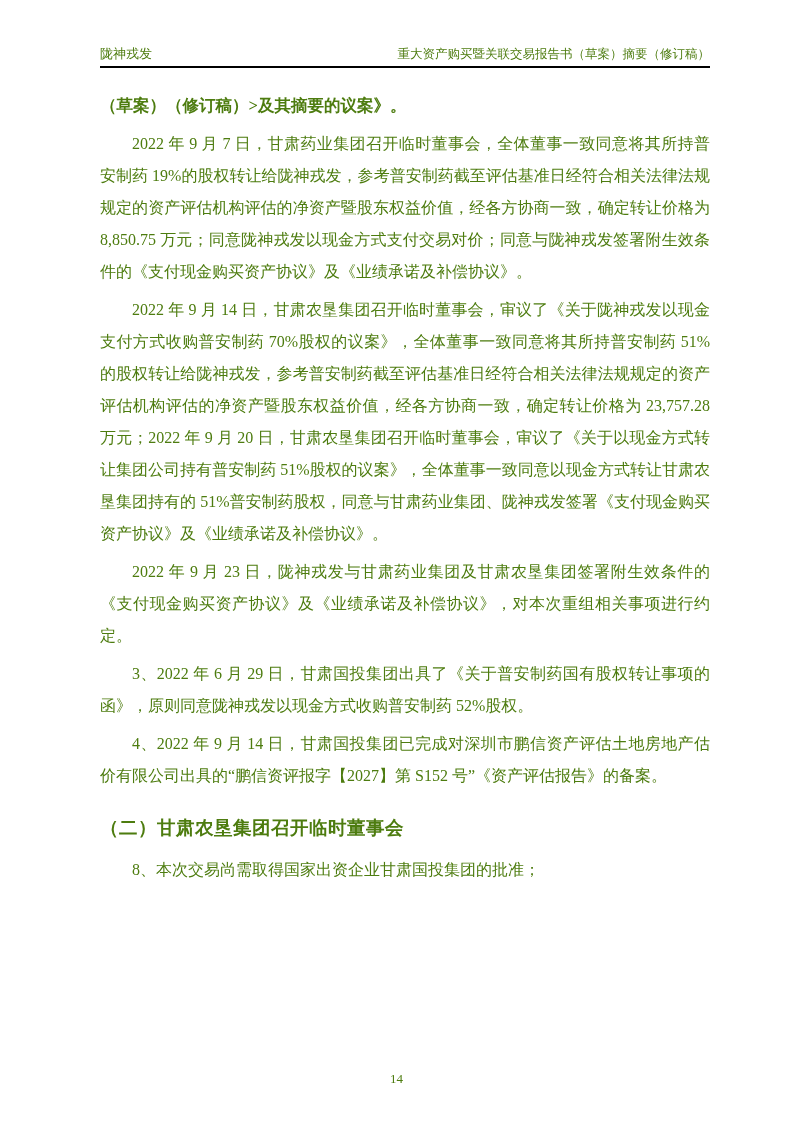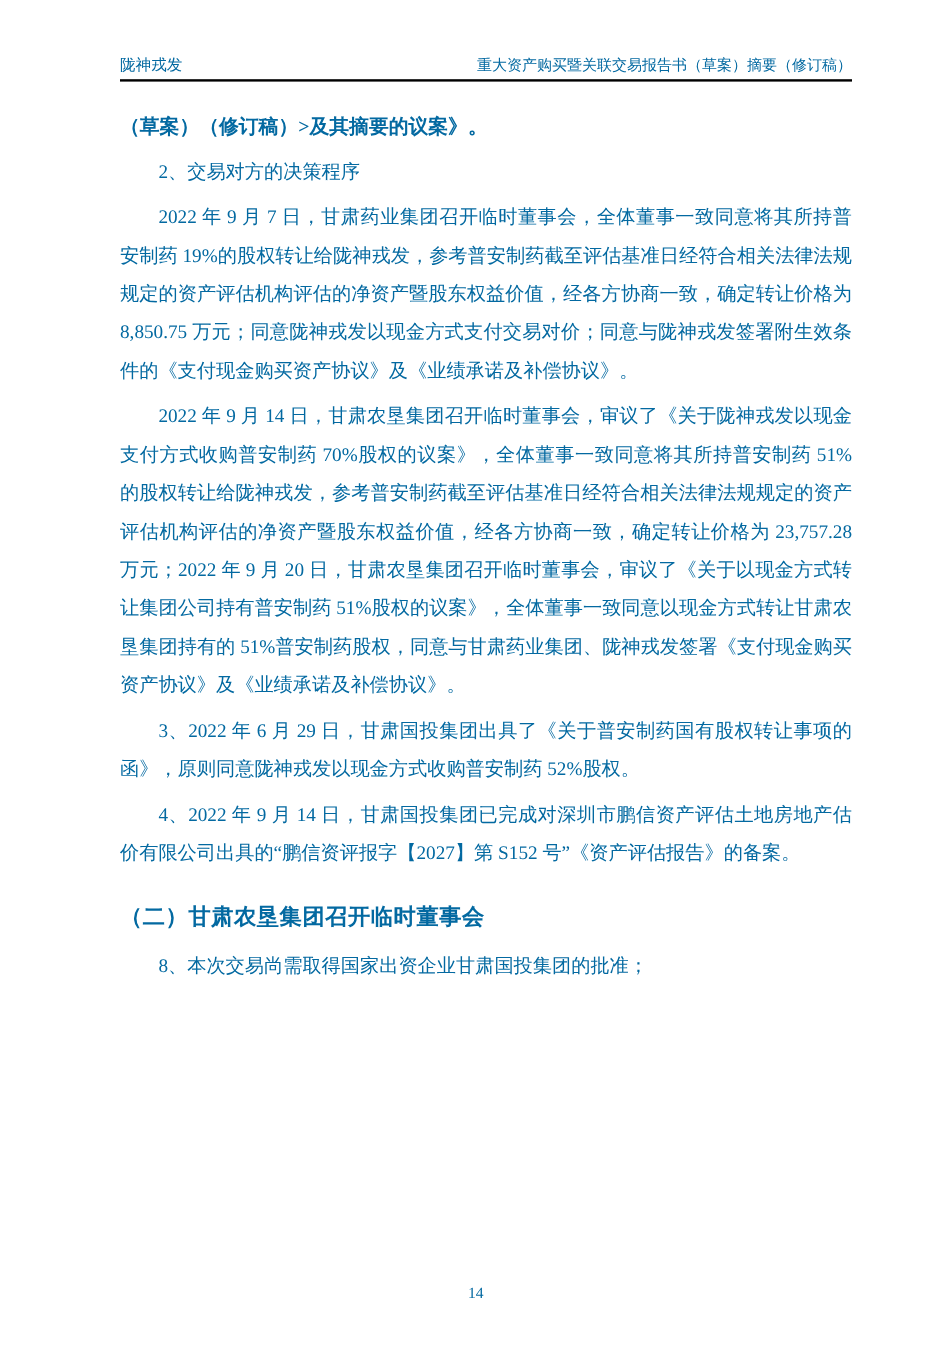--- a/index.html
+++ b/index.html
@@ -7,21 +7,21 @@
     padding: 0;
     background: #ffffff;
   }
   .page {
     position: relative;
     width: 793px;
     height: 1122px;
     background: #ffffff;
     box-sizing: border-box;
     padding: 45px 83px 0 100px;
-    color: #0369a1;
+    color: #4d7c0f;
     font-family: "Liberation Serif", serif;
     overflow: hidden;
   }
   .header {
     display: flex;
     justify-content: space-between;
     align-items: flex-end;
     border-bottom: 2px solid #000000;
     padding-bottom: 3px;
   }
@@ -73,26 +73,26 @@
 <div class="page">
 
   <div class="header">
     <span class="h-left">陇神戎发</span>
     <span class="h-right">重大资产购买暨关联交易报告书（草案）摘要（修订稿）</span>
   </div>
 
   <div class="doc-body">
     <p class="lead">（草案）（修订稿）&gt;及其摘要的议案》。</p>
 
-    <p class="indent">2、交易对方的决策程序</p>
 
     <p class="indent">2022 年 9 月 7 日，甘肃药业集团召开临时董事会，全体董事一致同意将其所持普安制药 19%的股权转让给陇神戎发，参考普安制药截至评估基准日经符合相关法律法规规定的资产评估机构评估的净资产暨股东权益价值，经各方协商一致，确定转让价格为 8,850.75 万元；同意陇神戎发以现金方式支付交易对价；同意与陇神戎发签署附生效条件的《支付现金购买资产协议》及《业绩承诺及补偿协议》。</p>
 
     <p class="indent">2022 年 9 月 14 日，甘肃农垦集团召开临时董事会，审议了《关于陇神戎发以现金支付方式收购普安制药 70%股权的议案》，全体董事一致同意将其所持普安制药 51%的股权转让给陇神戎发，参考普安制药截至评估基准日经符合相关法律法规规定的资产评估机构评估的净资产暨股东权益价值，经各方协商一致，确定转让价格为 23,757.28 万元；2022 年 9 月 20 日，甘肃农垦集团召开临时董事会，审议了《关于以现金方式转让集团公司持有普安制药 51%股权的议案》，全体董事一致同意以现金方式转让甘肃农垦集团持有的 51%普安制药股权，同意与甘肃药业集团、陇神戎发签署《支付现金购买资产协议》及《业绩承诺及补偿协议》。</p>
 
+    <p class="indent">2022 年 9 月 23 日，陇神戎发与甘肃药业集团及甘肃农垦集团签署附生效条件的《支付现金购买资产协议》及《业绩承诺及补偿协议》，对本次重组相关事项进行约定。</p>
 
     <p class="indent">3、2022 年 6 月 29 日，甘肃国投集团出具了《关于普安制药国有股权转让事项的函》，原则同意陇神戎发以现金方式收购普安制药 52%股权。</p>
 
     <p class="indent">4、2022 年 9 月 14 日，甘肃国投集团已完成对深圳市鹏信资产评估土地房地产估价有限公司出具的“鹏信资评报字【2027】第 S152 号”《资产评估报告》的备案。</p>
 
     <div class="section-heading">（二）甘肃农垦集团召开临时董事会</div>
 
     <p class="indent">8、本次交易尚需取得国家出资企业甘肃国投集团的批准；</p>
   </div>
 

